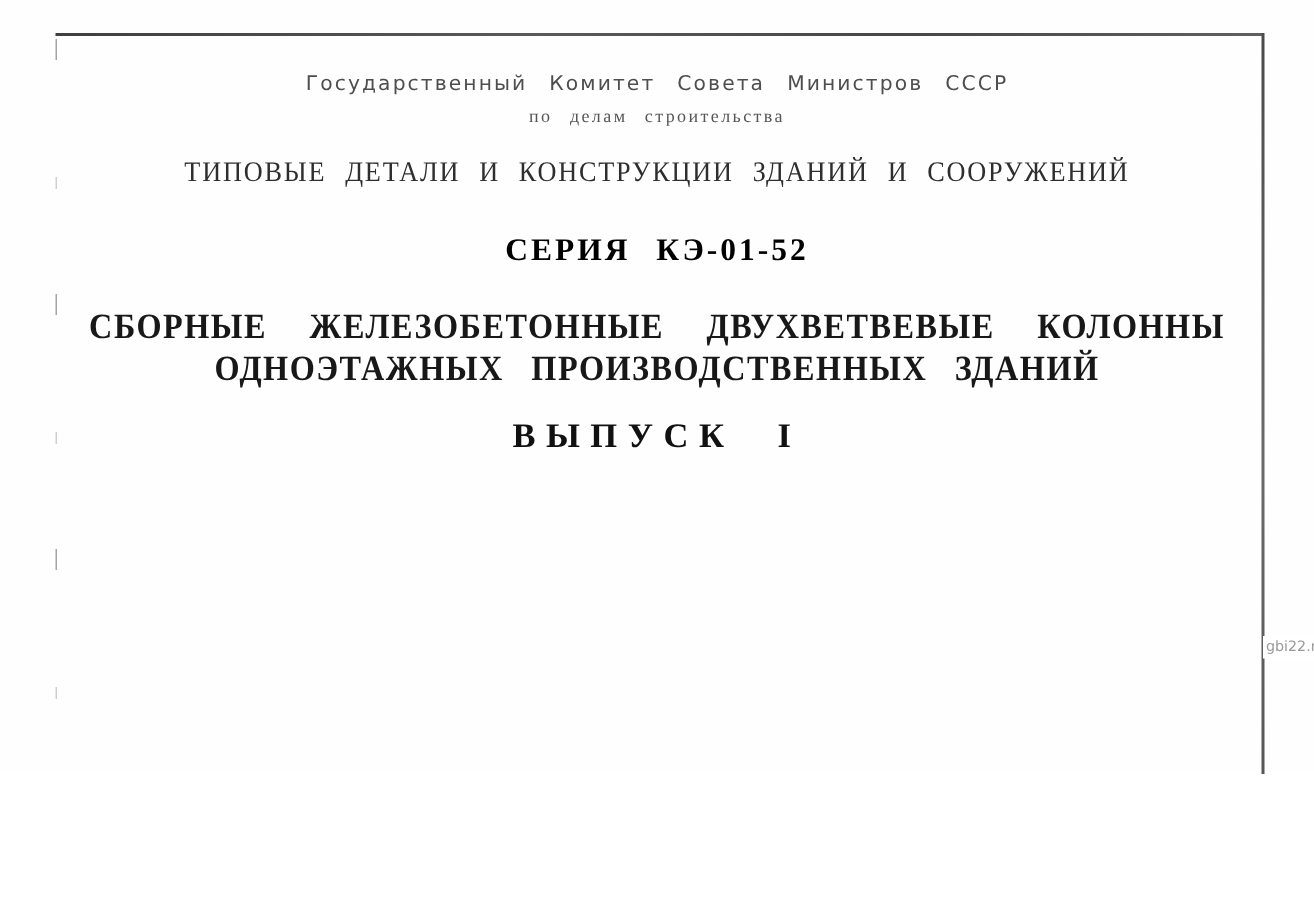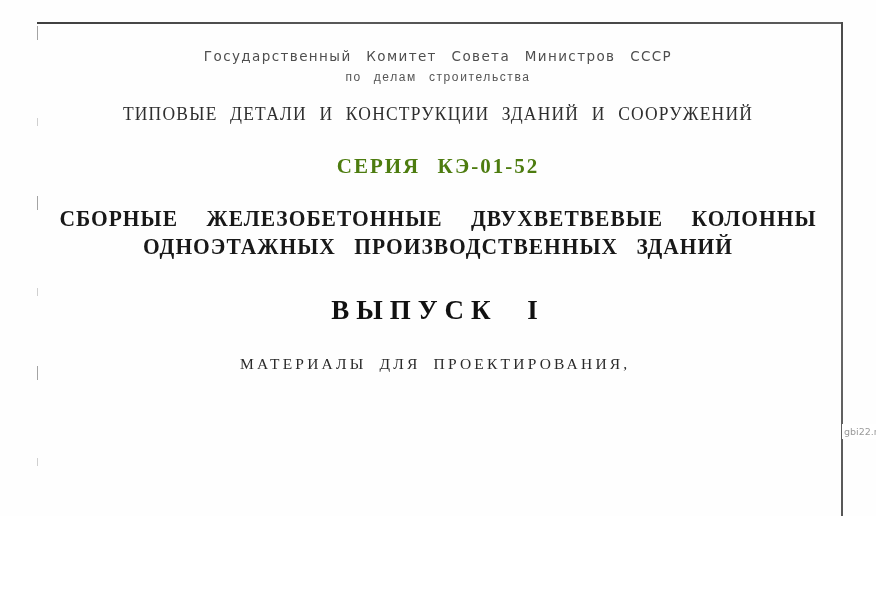--- a/index.html
+++ b/index.html
@@ -45,39 +45,39 @@
   .org-line1 {
     top: 48px;
     font-family: "DejaVu Sans", sans-serif;
     font-size: 13.5px;
     color: #4e4e4e;
     letter-spacing: 1.4px;
     word-spacing: 9px;
   }
   .org-line2 {
     top: 70px;
-    font-family: Liberation Sans, sans-serif;
+    font-family: Liberation Serif, serif;
     font-size: 12px;
     color: #555555;
     letter-spacing: 1.6px;
     word-spacing: 7px;
   }
   .series-caption {
     top: 104px;
     font-size: 17.5px;
     color: #2e2e2e;
     letter-spacing: 1.2px;
     word-spacing: 7px;
     transform: scaleY(1.08);
   }
   .series-number {
     top: 154px;
     font-size: 21px;
     font-weight: 700;
-    color: #4d7c0f;
+    color: #000000;
     letter-spacing: 2px;
     word-spacing: 10px;
   }
   .title-line1 {
     top: 206px;
     font-size: 21.5px;
     font-weight: 700;
     color: #181818;
     letter-spacing: 1px;
     word-spacing: 22px;
@@ -86,22 +86,22 @@
   .title-line2 {
     top: 234px;
     font-size: 21.5px;
     font-weight: 700;
     color: #181818;
     letter-spacing: 1px;
     word-spacing: 12px;
     transform: scaleY(1.1);
   }
   .issue-line {
-    top: 295px;
-    font-size: 27px;
+    top: 278px;
+    font-size: 23px;
     font-weight: 700;
     color: #111111;
     letter-spacing: 7px;
     word-spacing: 16px;
   }
   .subtitle-block {
     position: absolute;
     left: 240px;
     top: 354px;
     text-align: left;
@@ -169,21 +169,20 @@
 
   <div class="abs series-caption">ТИПОВЫЕ  ДЕТАЛИ  И  КОНСТРУКЦИИ  ЗДАНИЙ  И  СООРУЖЕНИЙ</div>
   <div class="abs series-number">СЕРИЯ  КЭ-01-52</div>
 
   <div class="abs title-line1">СБОРНЫЕ  ЖЕЛЕЗОБЕТОННЫЕ  ДВУХВЕТВЕВЫЕ  КОЛОННЫ</div>
   <div class="abs title-line2">ОДНОЭТАЖНЫХ  ПРОИЗВОДСТВЕННЫХ  ЗДАНИЙ</div>
 
   <div class="abs issue-line">ВЫПУСК  I</div>
 
   <div class="subtitle-block">
-    <div class="subtitle-line">МАТЕРИАЛЫ  ДЛЯ  ПРОЕКТИРОВАНИЯ,</div>
   </div>
 
 
   <div class="order-number">6729</div>
   <div class="footer-mark">186</div>
 
   <div class="watermark">gbi22.ru</div>
 
 </div>
 

